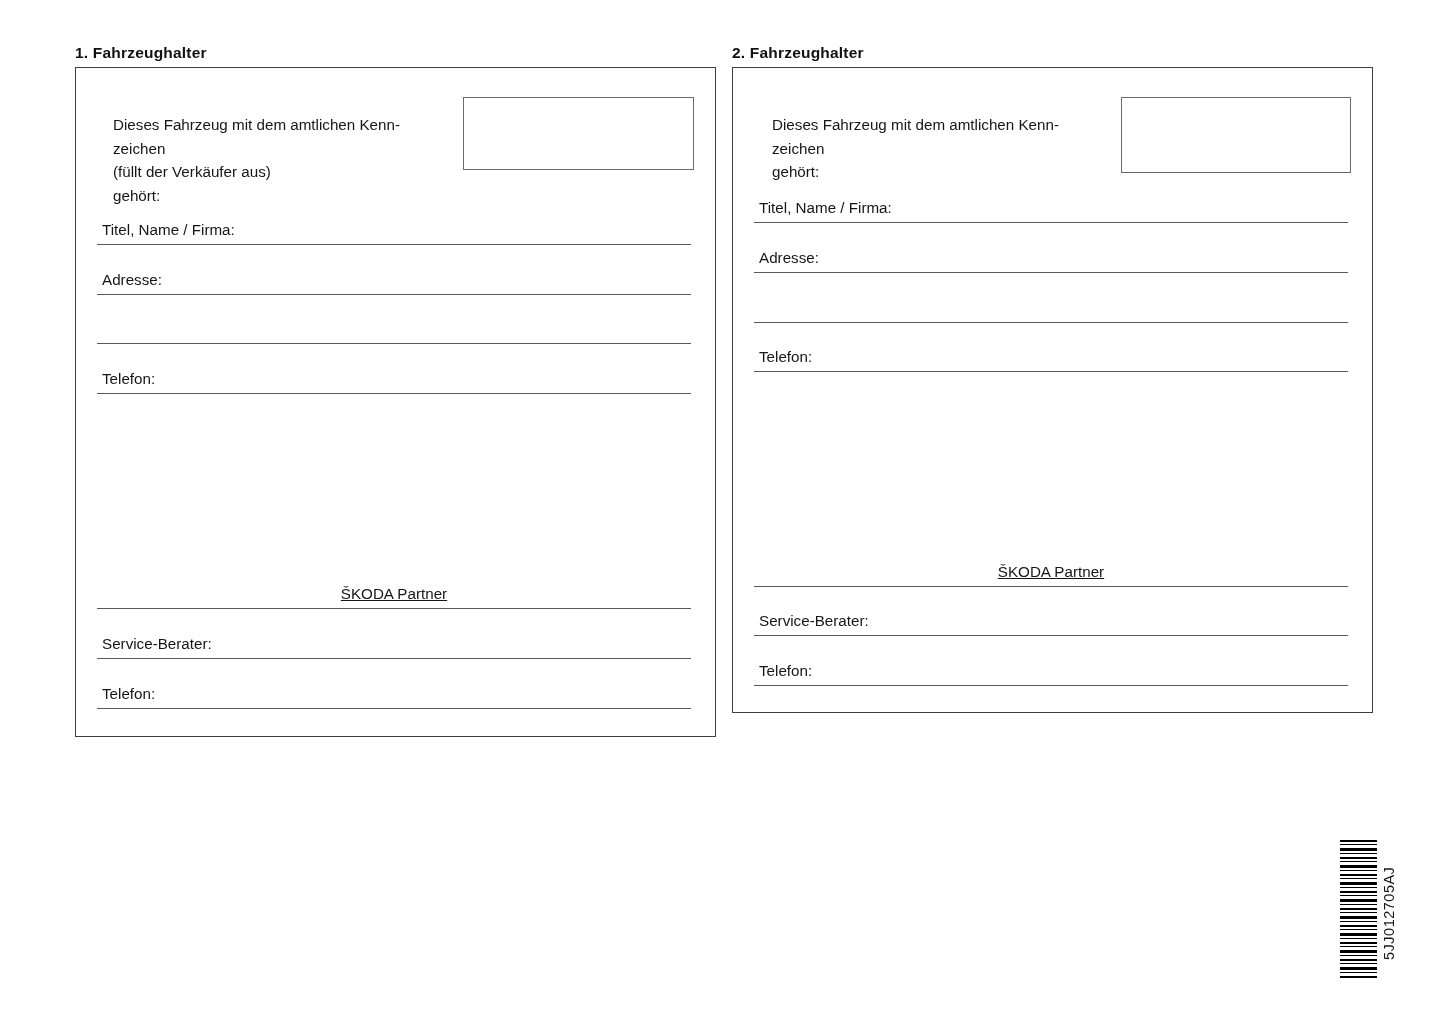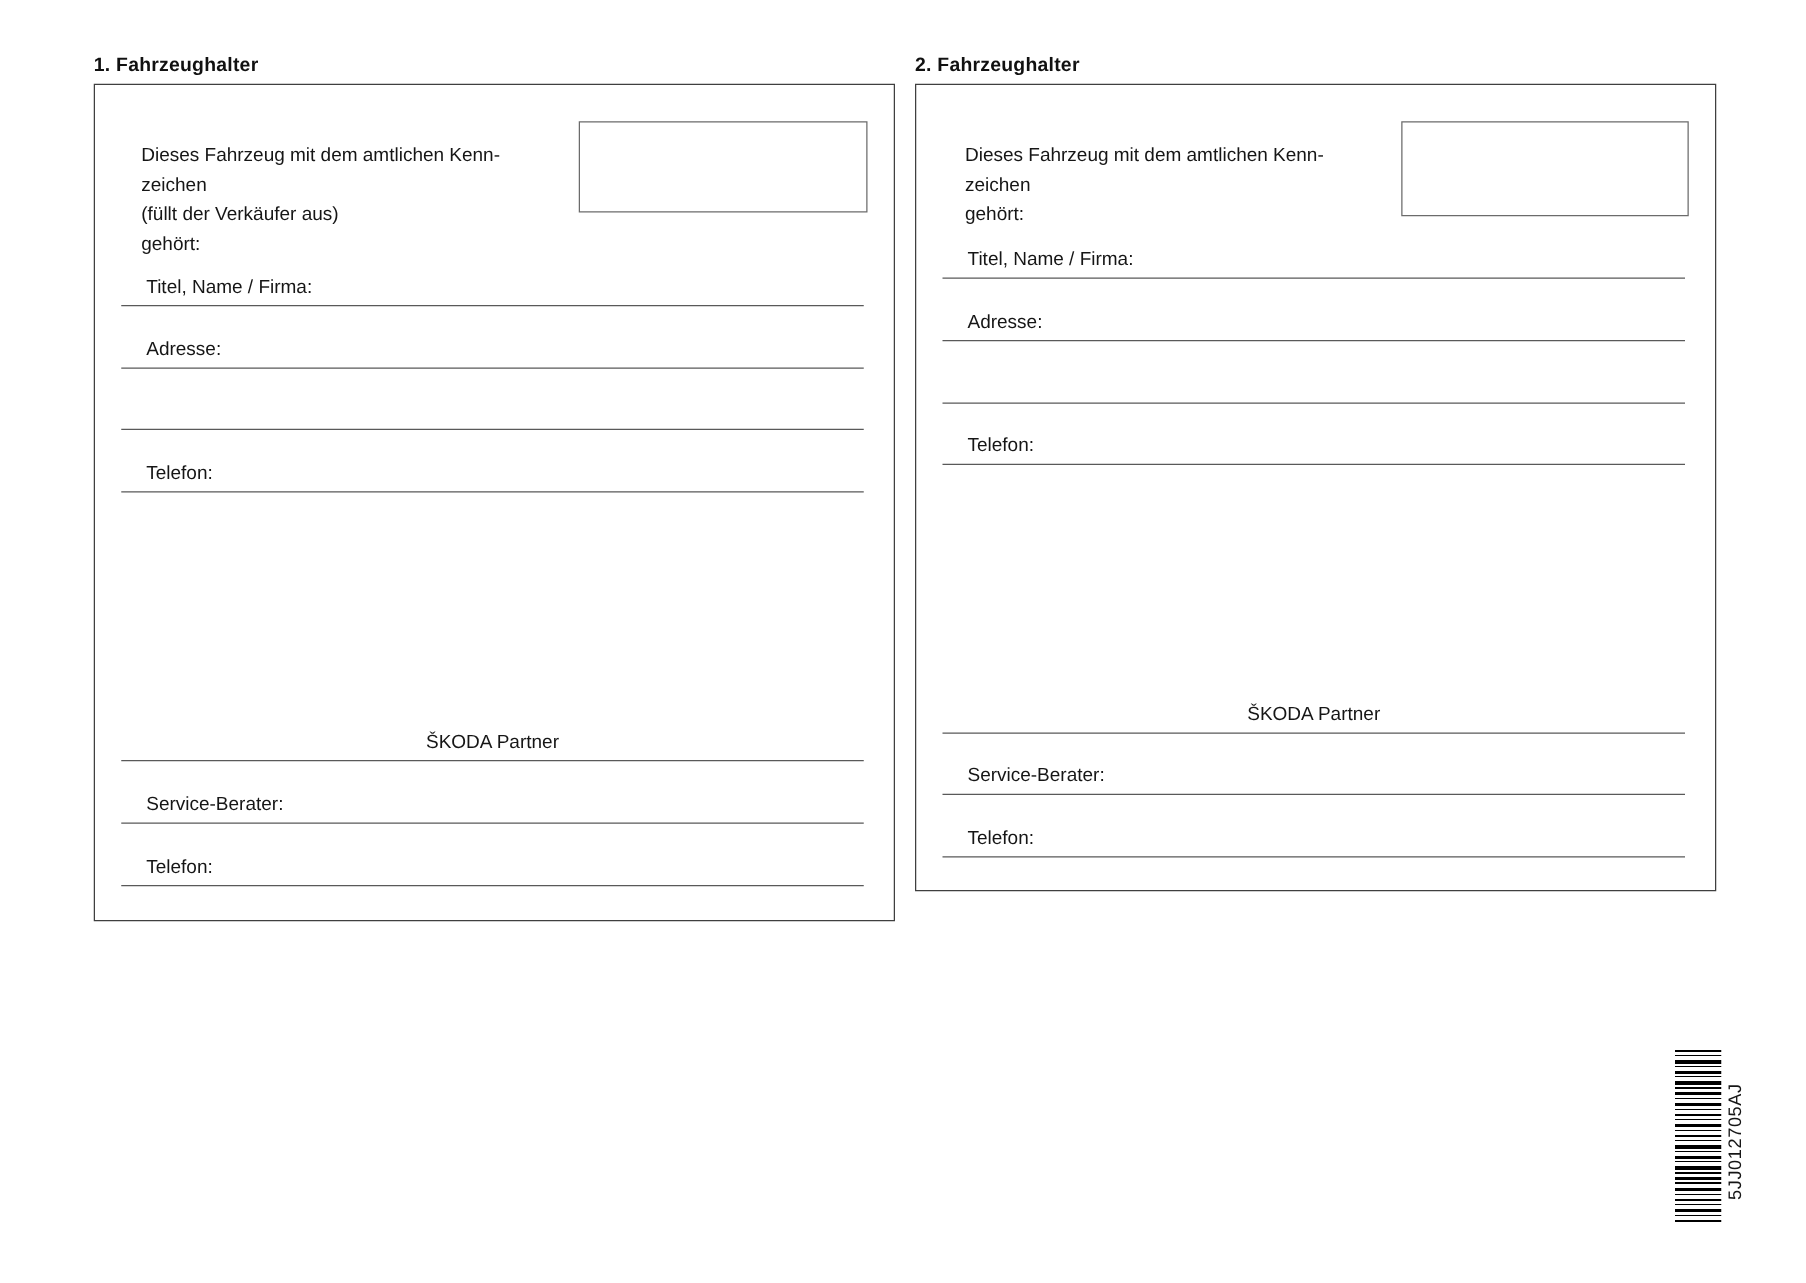--- a/index.html
+++ b/index.html
@@ -46,30 +46,31 @@
   }
   .field {
     position: absolute;
     left: 21px;
     right: 24px;
     height: 30px;
     border-bottom: 1px solid #595959;
   }
   .flabel {
     position: absolute;
-    left: 20px;
+    left: 5px;
     bottom: 6px;
     font-size: 15.2px;
     color: #161616;
     white-space: nowrap;
   }
   .flabel.center {
     left: 0;
     right: 0;
     text-align: center;
+    text-decoration: underline;
   }
   .barcode {
     position: absolute;
     left: 1340px;
     top: 840px;
     width: 37px;
     height: 140px;
     background: repeating-linear-gradient(
       to bottom,
       #000 0px,  #000 2px,

